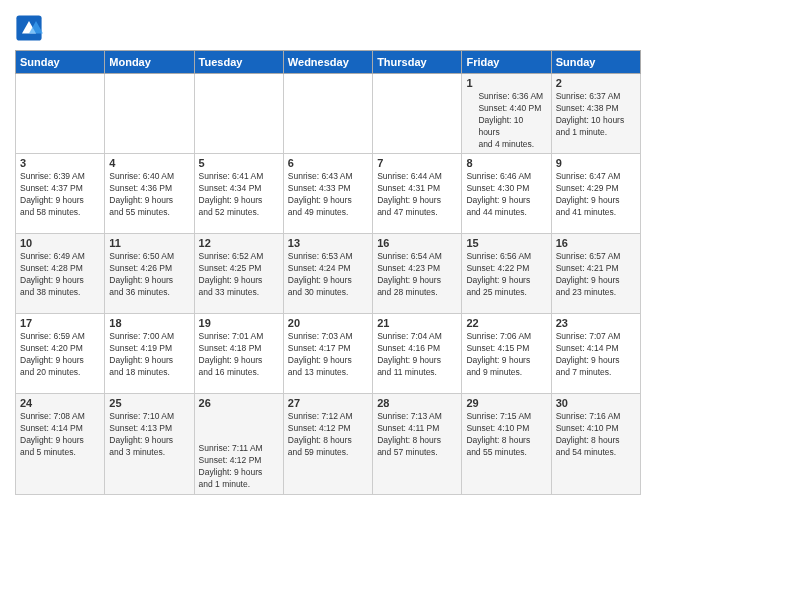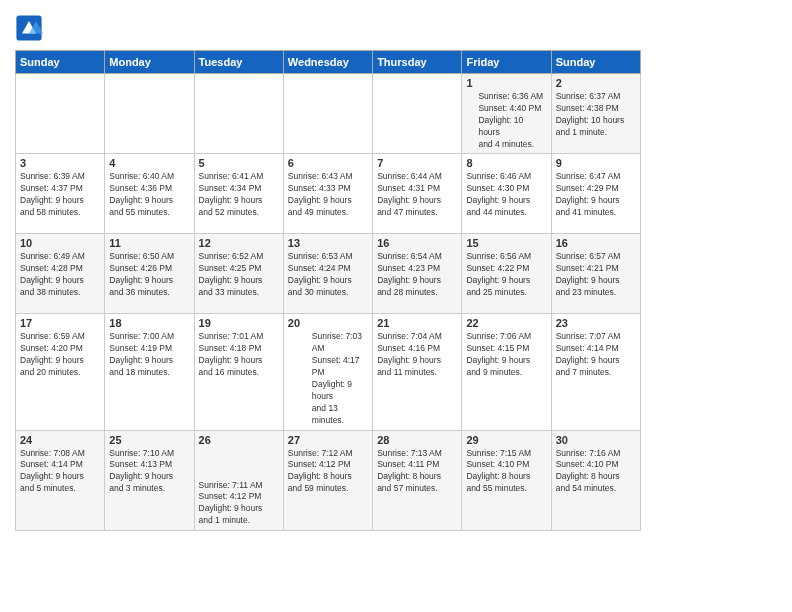--- a/index.html
+++ b/index.html
@@ -267,21 +267,21 @@
           </td>
           <td>
             <span class="day-num">19</span>
             <div class="day-info" style="white-space: pre-line;">Sunrise: 7:01 AM
 Sunset: 4:18 PM
 Daylight: 9 hours
 and 16 minutes.</div>
           </td>
           <td>
             <span class="day-num">20</span>
-            <div class="day-info" style="white-space: pre-line; margin-left: 24px;">Sunrise: 7:03 AM
+            <div class="day-info" style="white-space: pre-line;">Sunrise: 7:03 AM
 Sunset: 4:17 PM
 Daylight: 9 hours
 and 13 minutes.</div>
           </td>
           <td>
             <span class="day-num">21</span>
             <div class="day-info" style="white-space: pre-line;">Sunrise: 7:04 AM
 Sunset: 4:16 PM
 Daylight: 9 hours
 and 11 minutes.</div>

